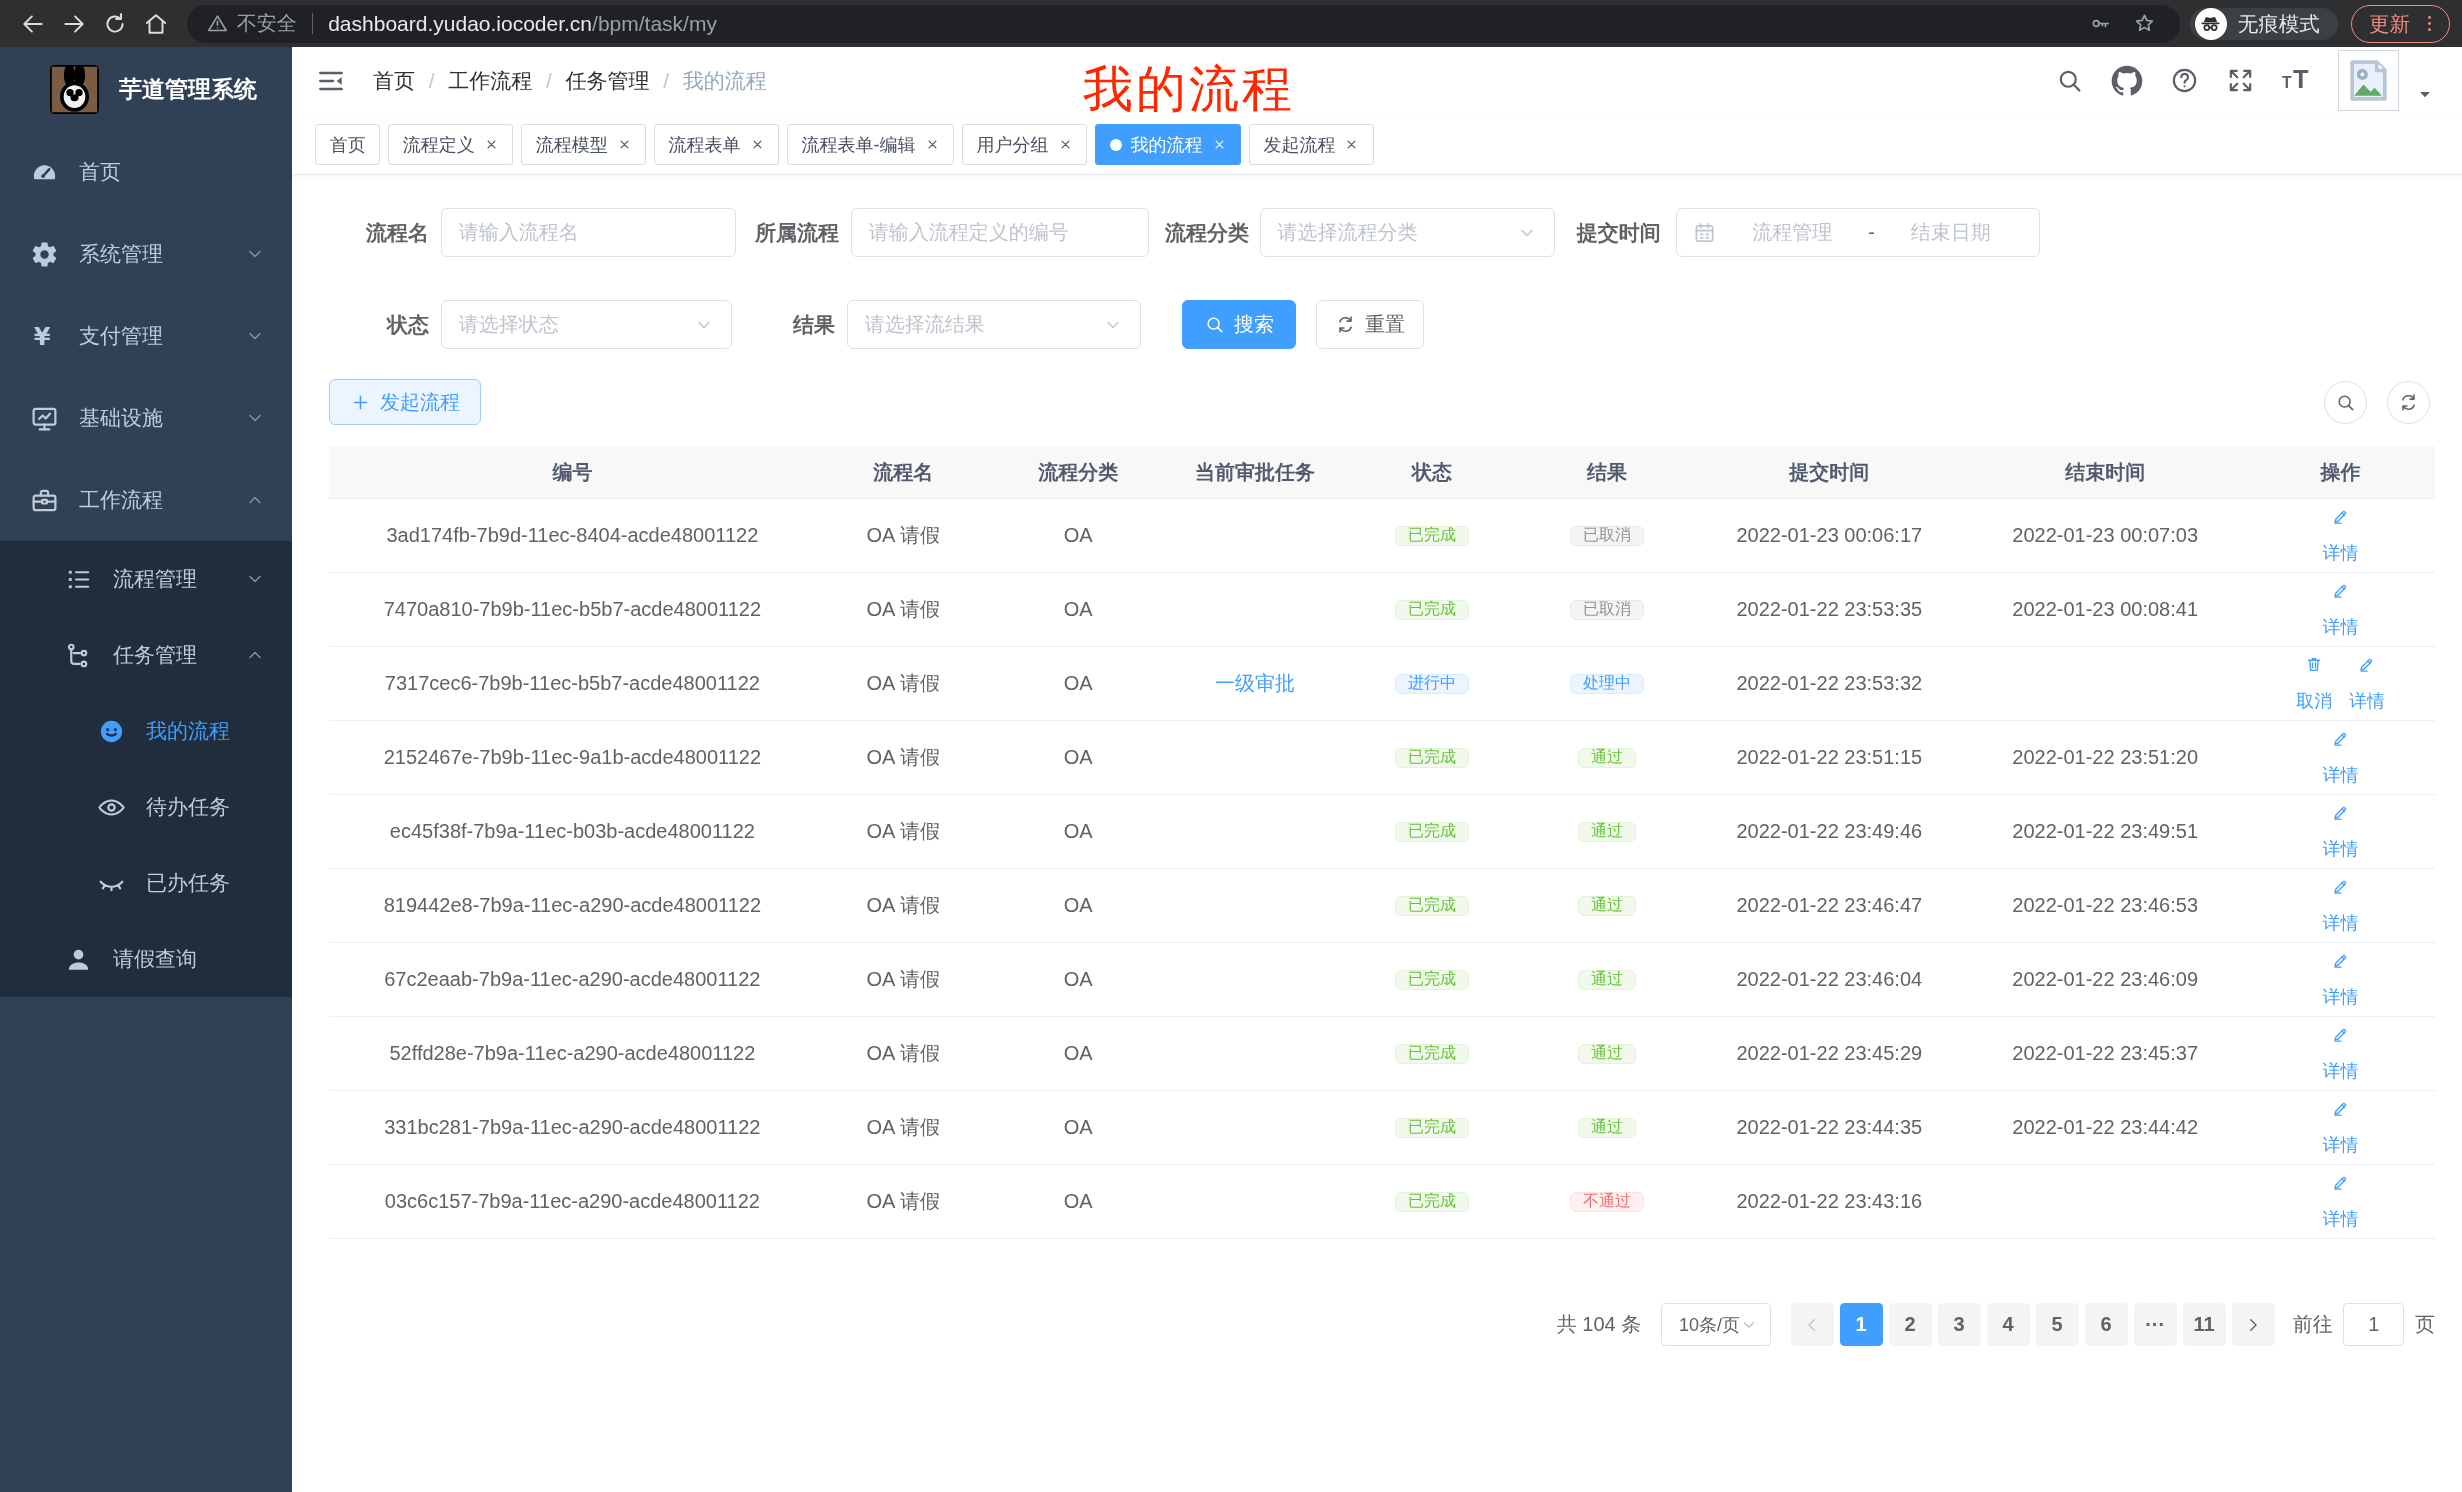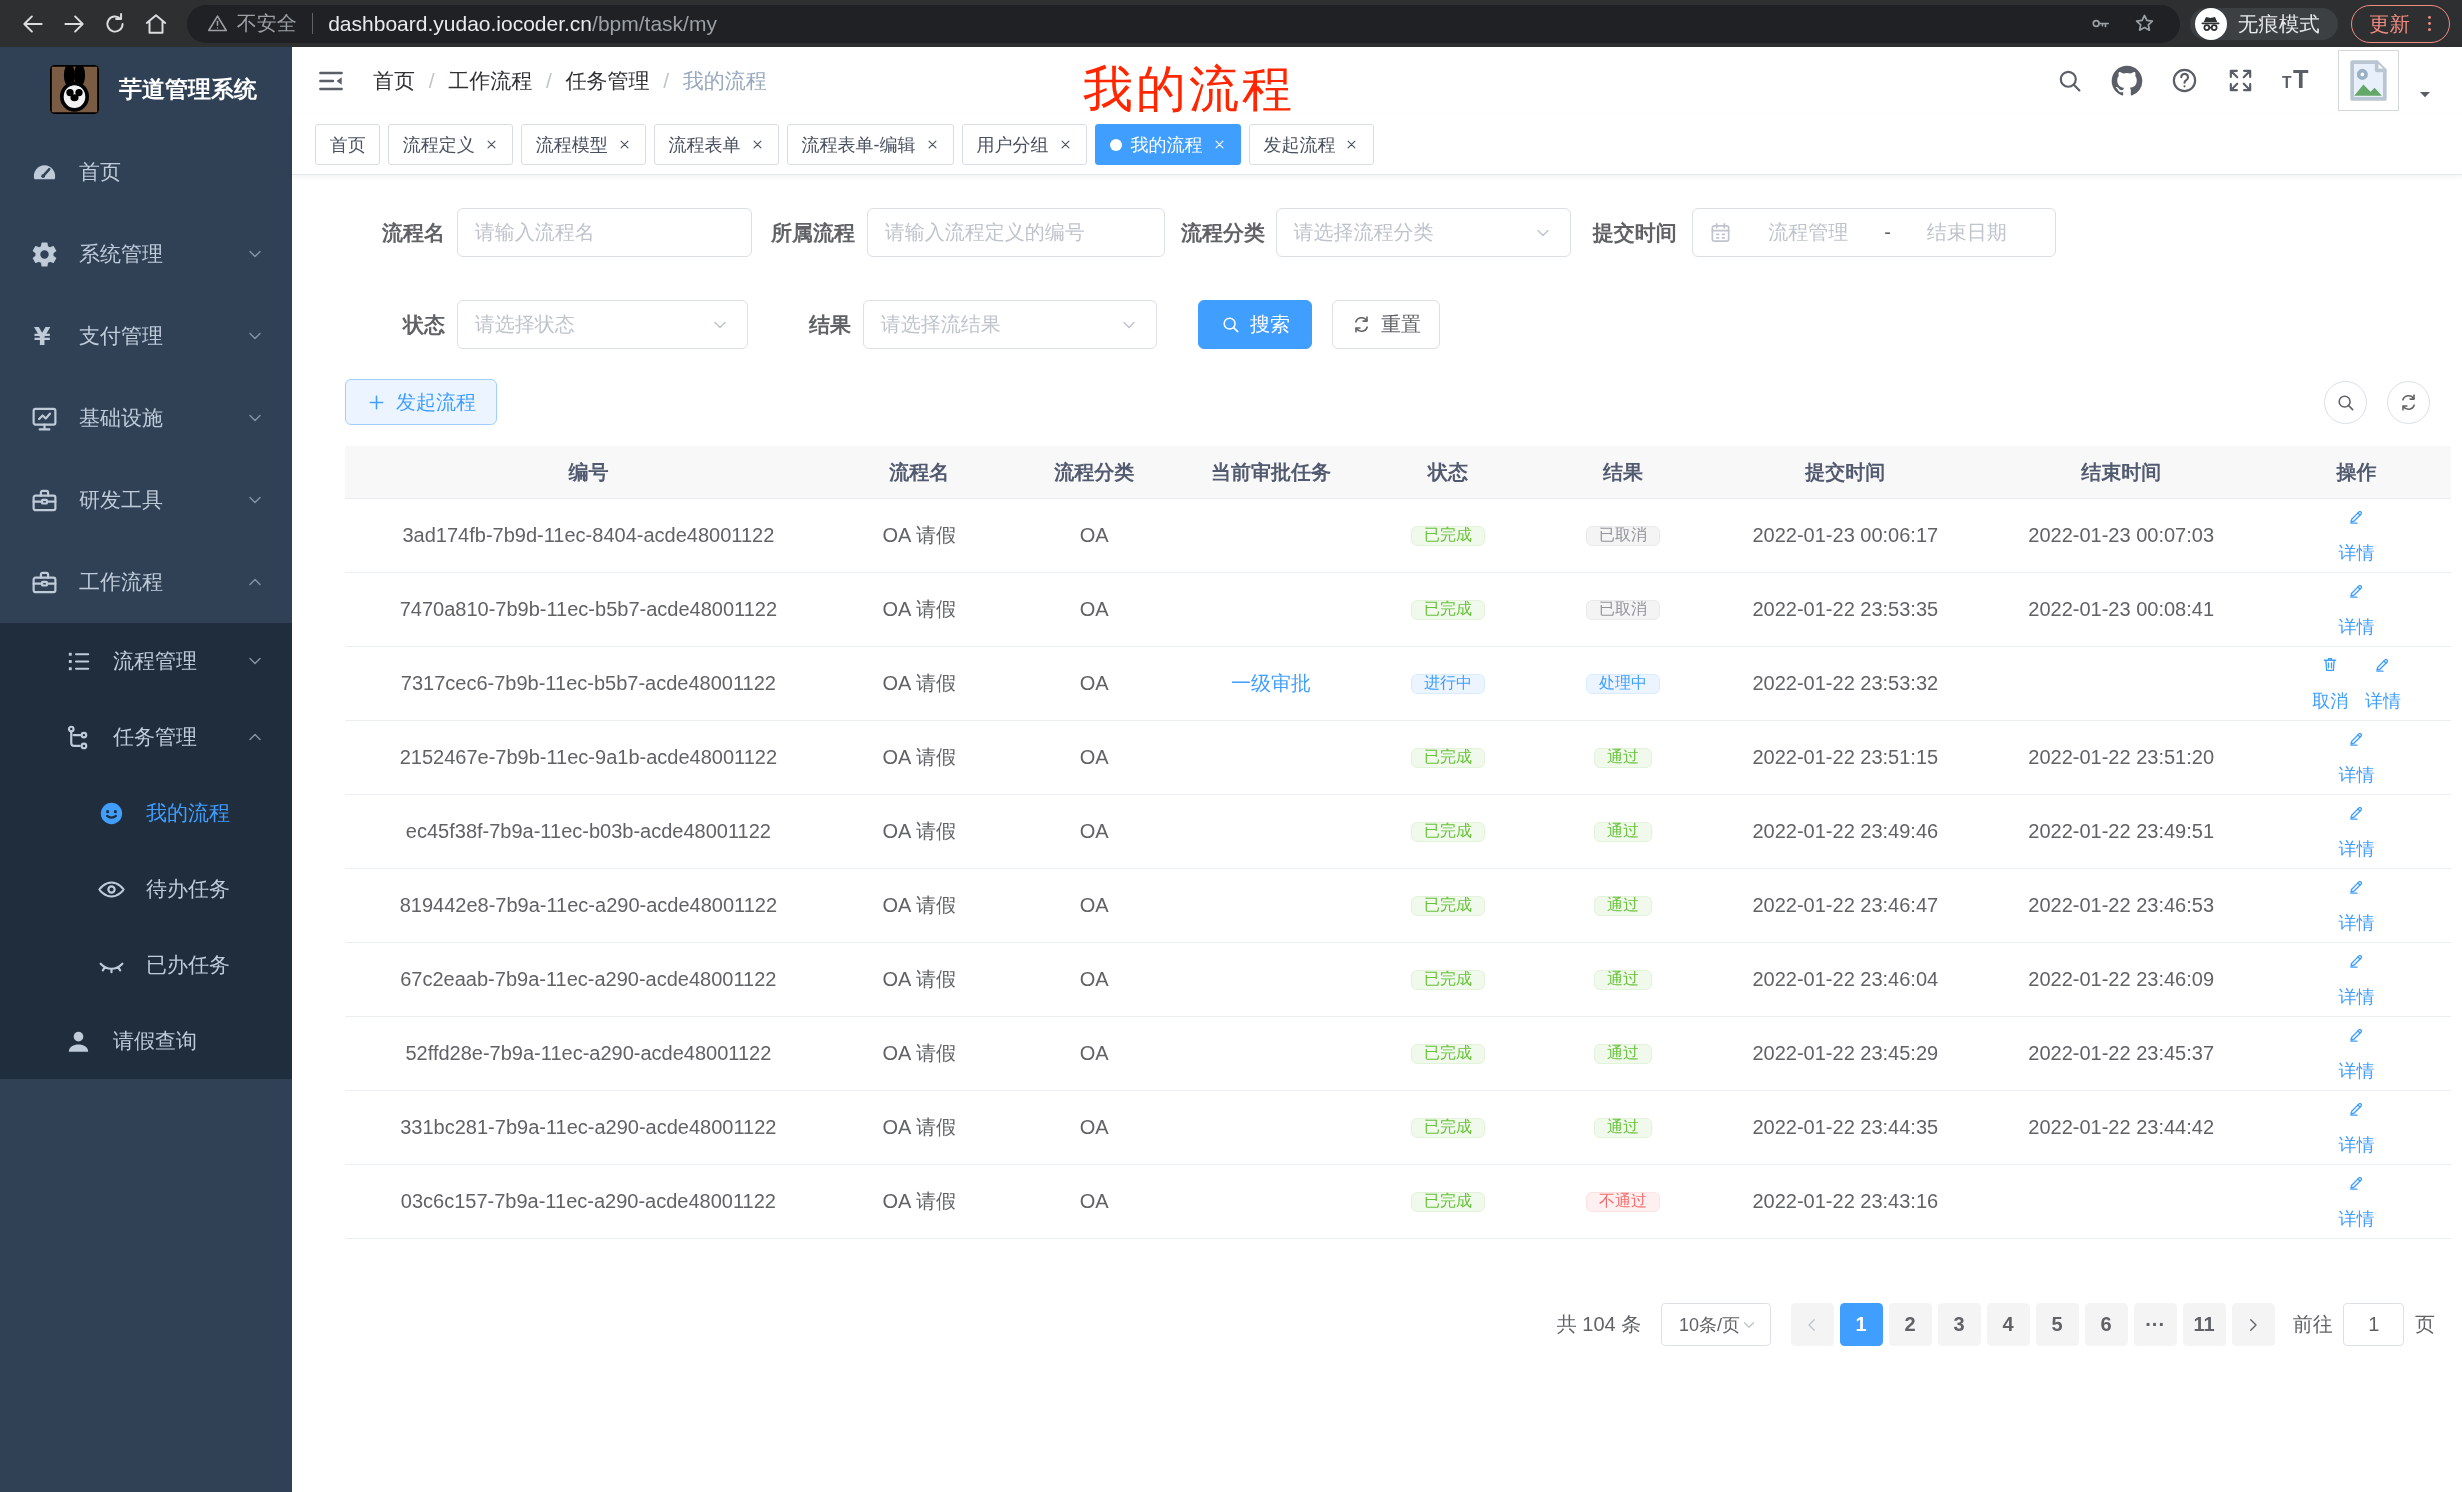--- a/index.html
+++ b/index.html
@@ -74,21 +74,21 @@
   
   .tabsbar { height:61px; display:flex; gap:7.6px; padding:10px 0 0 23px; border-bottom:1.5px solid #e4e9f0;
              box-shadow:0 1.5px 6px rgba(0,0,0,.05); flex-shrink:0; }
   .tab { height:41px; border:1.5px solid #d8dce5; border-radius:3px; background:#fff; color:#495060;
          font-size:18px; display:flex; align-items:center; gap:9px; padding:0 13.7px; cursor:pointer; white-space:nowrap; }
   .tab .dot { width:12px; height:12px; border-radius:50%; background:#fff; }
   .tab .x { width:15px; height:15px; }
   .tab.active { background:var(--accent); border-color:var(--accent); color:#fff; }
 
   
-  .content { flex:1; padding:33px 27px 0 37px; position:relative;margin-left:16px; }
+  .content { flex:1; padding:33px 27px 0 37px; position:relative; }
   .filter-row { display:flex; align-items:center; }
   .filter-row + .filter-row { margin-top:43px; }
   .flabel { font-size:21px; font-weight:bold; color:#606266; text-align:right; margin-right:12px; white-space:nowrap; }
   .wA { width:100px; } .wB { width:91px; } .wC { width:88px; margin-right:10.7px; } .wD { width:94px; margin-right:15px; }
   .fbox { height:49px; border:1.5px solid #dcdfe6; border-radius:6px; background:#fff; display:flex;
           align-items:center; padding:0 16.7px; font-size:20px; color:#bfc4cc; margin-right:12px; }
   .fbox.select { justify-content:space-between; }
   .fbox .chev { width:20px; height:20px; color:#c0c4cc; flex-shrink:0; }
   .fbox.date .cal { width:23px; height:23px; color:#c0c4cc; margin-right:4.6px; flex-shrink:0; }
   .fbox.date span.ph { flex:1; text-align:center; white-space:nowrap; }
@@ -302,35 +302,20 @@
           </span>
         </div>
         <div class="menu-item l0">
           <span class="ic mi">
             <svg viewBox="0 0 24 24" fill="none" stroke="currentColor" stroke-width="1.8" stroke-linecap="round" stroke-linejoin="round">
               <rect x="3" y="8" width="18" height="12" rx="1.5"></rect>
               <path d="M9 8V5.5A1.5 1.5 0 0 1 10.5 4h3A1.5 1.5 0 0 1 15 5.5V8M3 13h7M14 13h7"></path>
               <rect x="10" y="11.5" width="4" height="3" rx="0.5"></rect>
             </svg>
           </span>
-          <span>研发工具</span>
-          <span class="ic chev">
-            <svg viewBox="0 0 24 24" fill="none" stroke="currentColor" stroke-width="1.8" stroke-linecap="round" stroke-linejoin="round">
-              <path d="M6 9l6 6 6-6"></path>
-            </svg>
-          </span>
-        </div>
-        <div class="menu-item l0">
-          <span class="ic mi">
-            <svg viewBox="0 0 24 24" fill="none" stroke="currentColor" stroke-width="1.8" stroke-linecap="round" stroke-linejoin="round">
-              <rect x="3" y="8" width="18" height="12" rx="1.5"></rect>
-              <path d="M9 8V5.5A1.5 1.5 0 0 1 10.5 4h3A1.5 1.5 0 0 1 15 5.5V8M3 13h7M14 13h7"></path>
-              <rect x="10" y="11.5" width="4" height="3" rx="0.5"></rect>
-            </svg>
-          </span>
           <span>工作流程</span>
           <span class="ic chev">
             <svg viewBox="0 0 24 24" fill="none" stroke="currentColor" stroke-width="1.8" stroke-linecap="round" stroke-linejoin="round">
               <path d="M6 15l6-6 6 6"></path>
             </svg>
           </span>
         </div>
         <div class="menu-item l1 dark">
           <span class="ic mi">
             <svg viewBox="0 0 24 24" fill="none" stroke="currentColor" stroke-width="1.8" stroke-linecap="round" stroke-linejoin="round">

